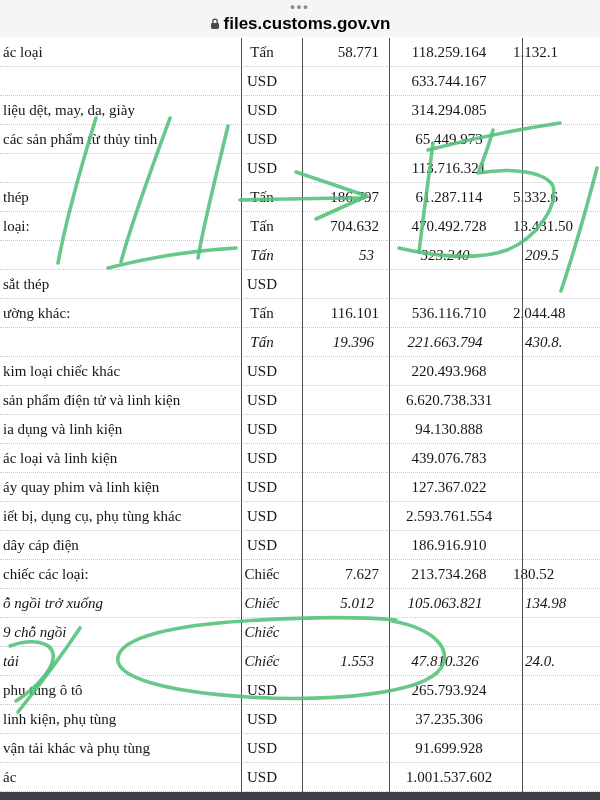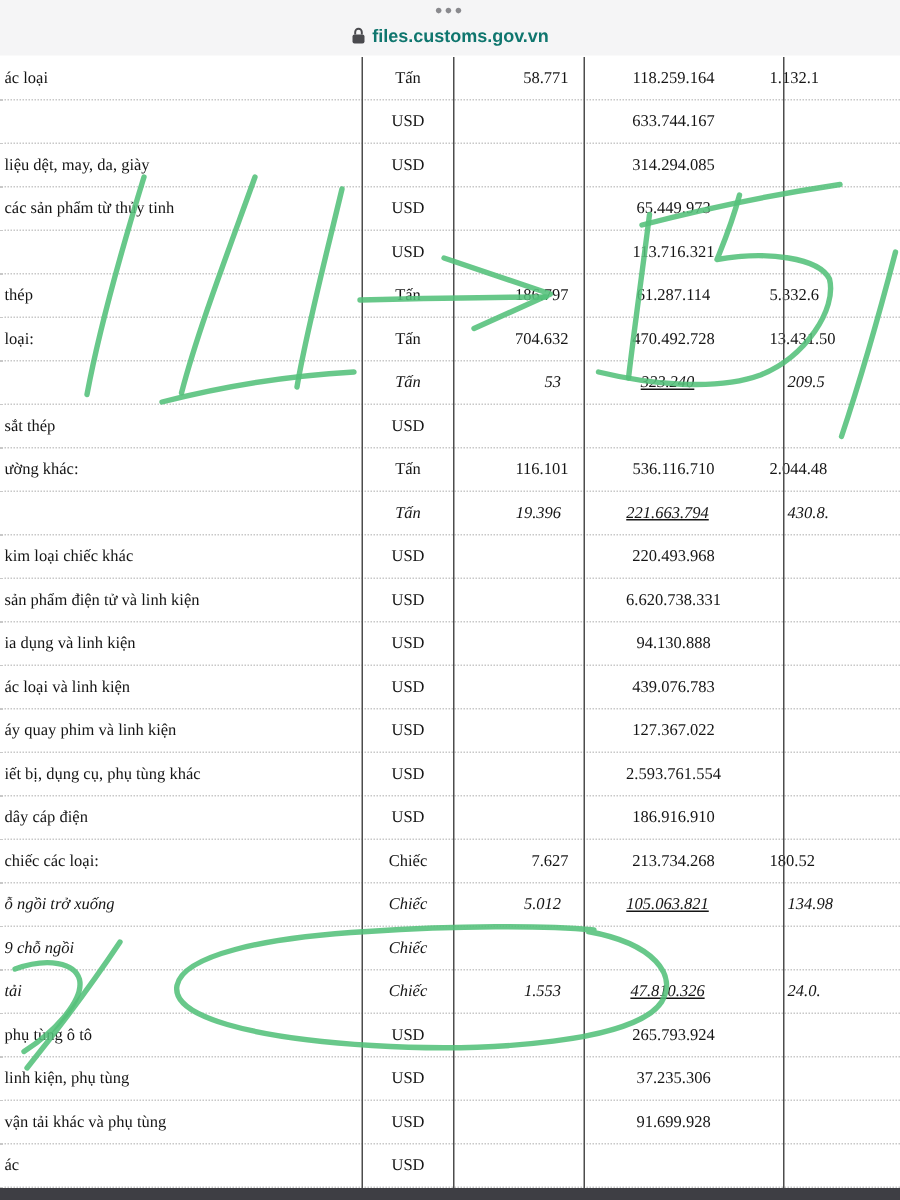--- a/index.html
+++ b/index.html
@@ -16,38 +16,38 @@
     font-family:"Liberation Sans","DejaVu Sans",sans-serif;
   }
   .menu-dots{
     position:absolute;top:-1px;left:0;width:100%;text-align:center;
     color:#8a8a8e;font-size:13px;letter-spacing:2px;font-weight:bold;
   }
   .urlbar{
     position:absolute;top:14px;left:0;width:100%;height:20px;
     display:flex;align-items:center;justify-content:center;gap:4px;
   }
-  .url-text{font-size:12px;font-weight:600;color:#0f766e;}
+  .url-text{font-size:17px;font-weight:600;color:#000000;}
   .lock{display:inline-block;line-height:0;}
   
   .tbl{position:absolute;left:0;top:38px;width:600px;}
   .row{
     position:relative;height:29px;box-sizing:border-box;
     border-bottom:1px dotted #c8c8c8;
-    font-size:11px;line-height:28px;white-space:nowrap;
+    font-size:15px;line-height:28px;white-space:nowrap;
   }
   .row.it{font-style:italic;}
   .cell{position:absolute;top:0;height:29px;overflow:hidden;box-sizing:border-box;}
   .c-name {left:0;   width:241px; padding-left:3px; text-align:left;}
-  .c-unit {left:242px;width:60px;  text-align:center;}
+  .c-unit {left:232px;width:60px;  text-align:center;}
   .c-qty  {left:303px;width:86px;  text-align:right; padding-right:10px;}
   .c-val  {left:391px;width:130px; text-align:center; padding-right:14px;}
   .c-rt   {left:504px;width:77px;  text-align:left;  padding-left:9px;}
   .row.it .c-qty{padding-right:15px;}
-  .row.it .c-val{padding-right:22px;text-decoration:underline;}
+  .row.it .c-val{padding-right:22px;}
   .row.it .c-rt {padding-left:21px;}
   .vline{position:absolute;top:38px;width:1px;height:754px;background:#4d4d4d;}
   .v1{left:241px;} .v2{left:302px;} .v3{left:389px;} .v4{left:522px;}
   .bottom-bar{
     position:absolute;left:0;top:792px;width:600px;height:8px;background:#3e3e44;
   }
   
   .overlay{position:absolute;left:0;top:0;pointer-events:none;}
   .marker{fill:none;stroke-width:3.6px;stroke-linecap:round;stroke-linejoin:round;opacity:0.88;}
 </style>
@@ -238,20 +238,21 @@
       <div class="cell c-name">vận tải khác và phụ tùng</div>
       <div class="cell c-unit">USD</div>
       <div class="cell c-qty"></div>
       <div class="cell c-val">91.699.928</div>
       <div class="cell c-rt"></div>
     </div>
     <div class="row">
       <div class="cell c-name">ác</div>
       <div class="cell c-unit">USD</div>
       <div class="cell c-qty"></div>
+      <div class="cell c-val">1.001.537.602</div>
       <div class="cell c-rt"></div>
     </div>
   </div>
 
 <div class="vline v1"></div>
 <div class="vline v2"></div>
 <div class="vline v3"></div>
 <div class="vline v4"></div>
 <div class="bottom-bar"></div>
 

